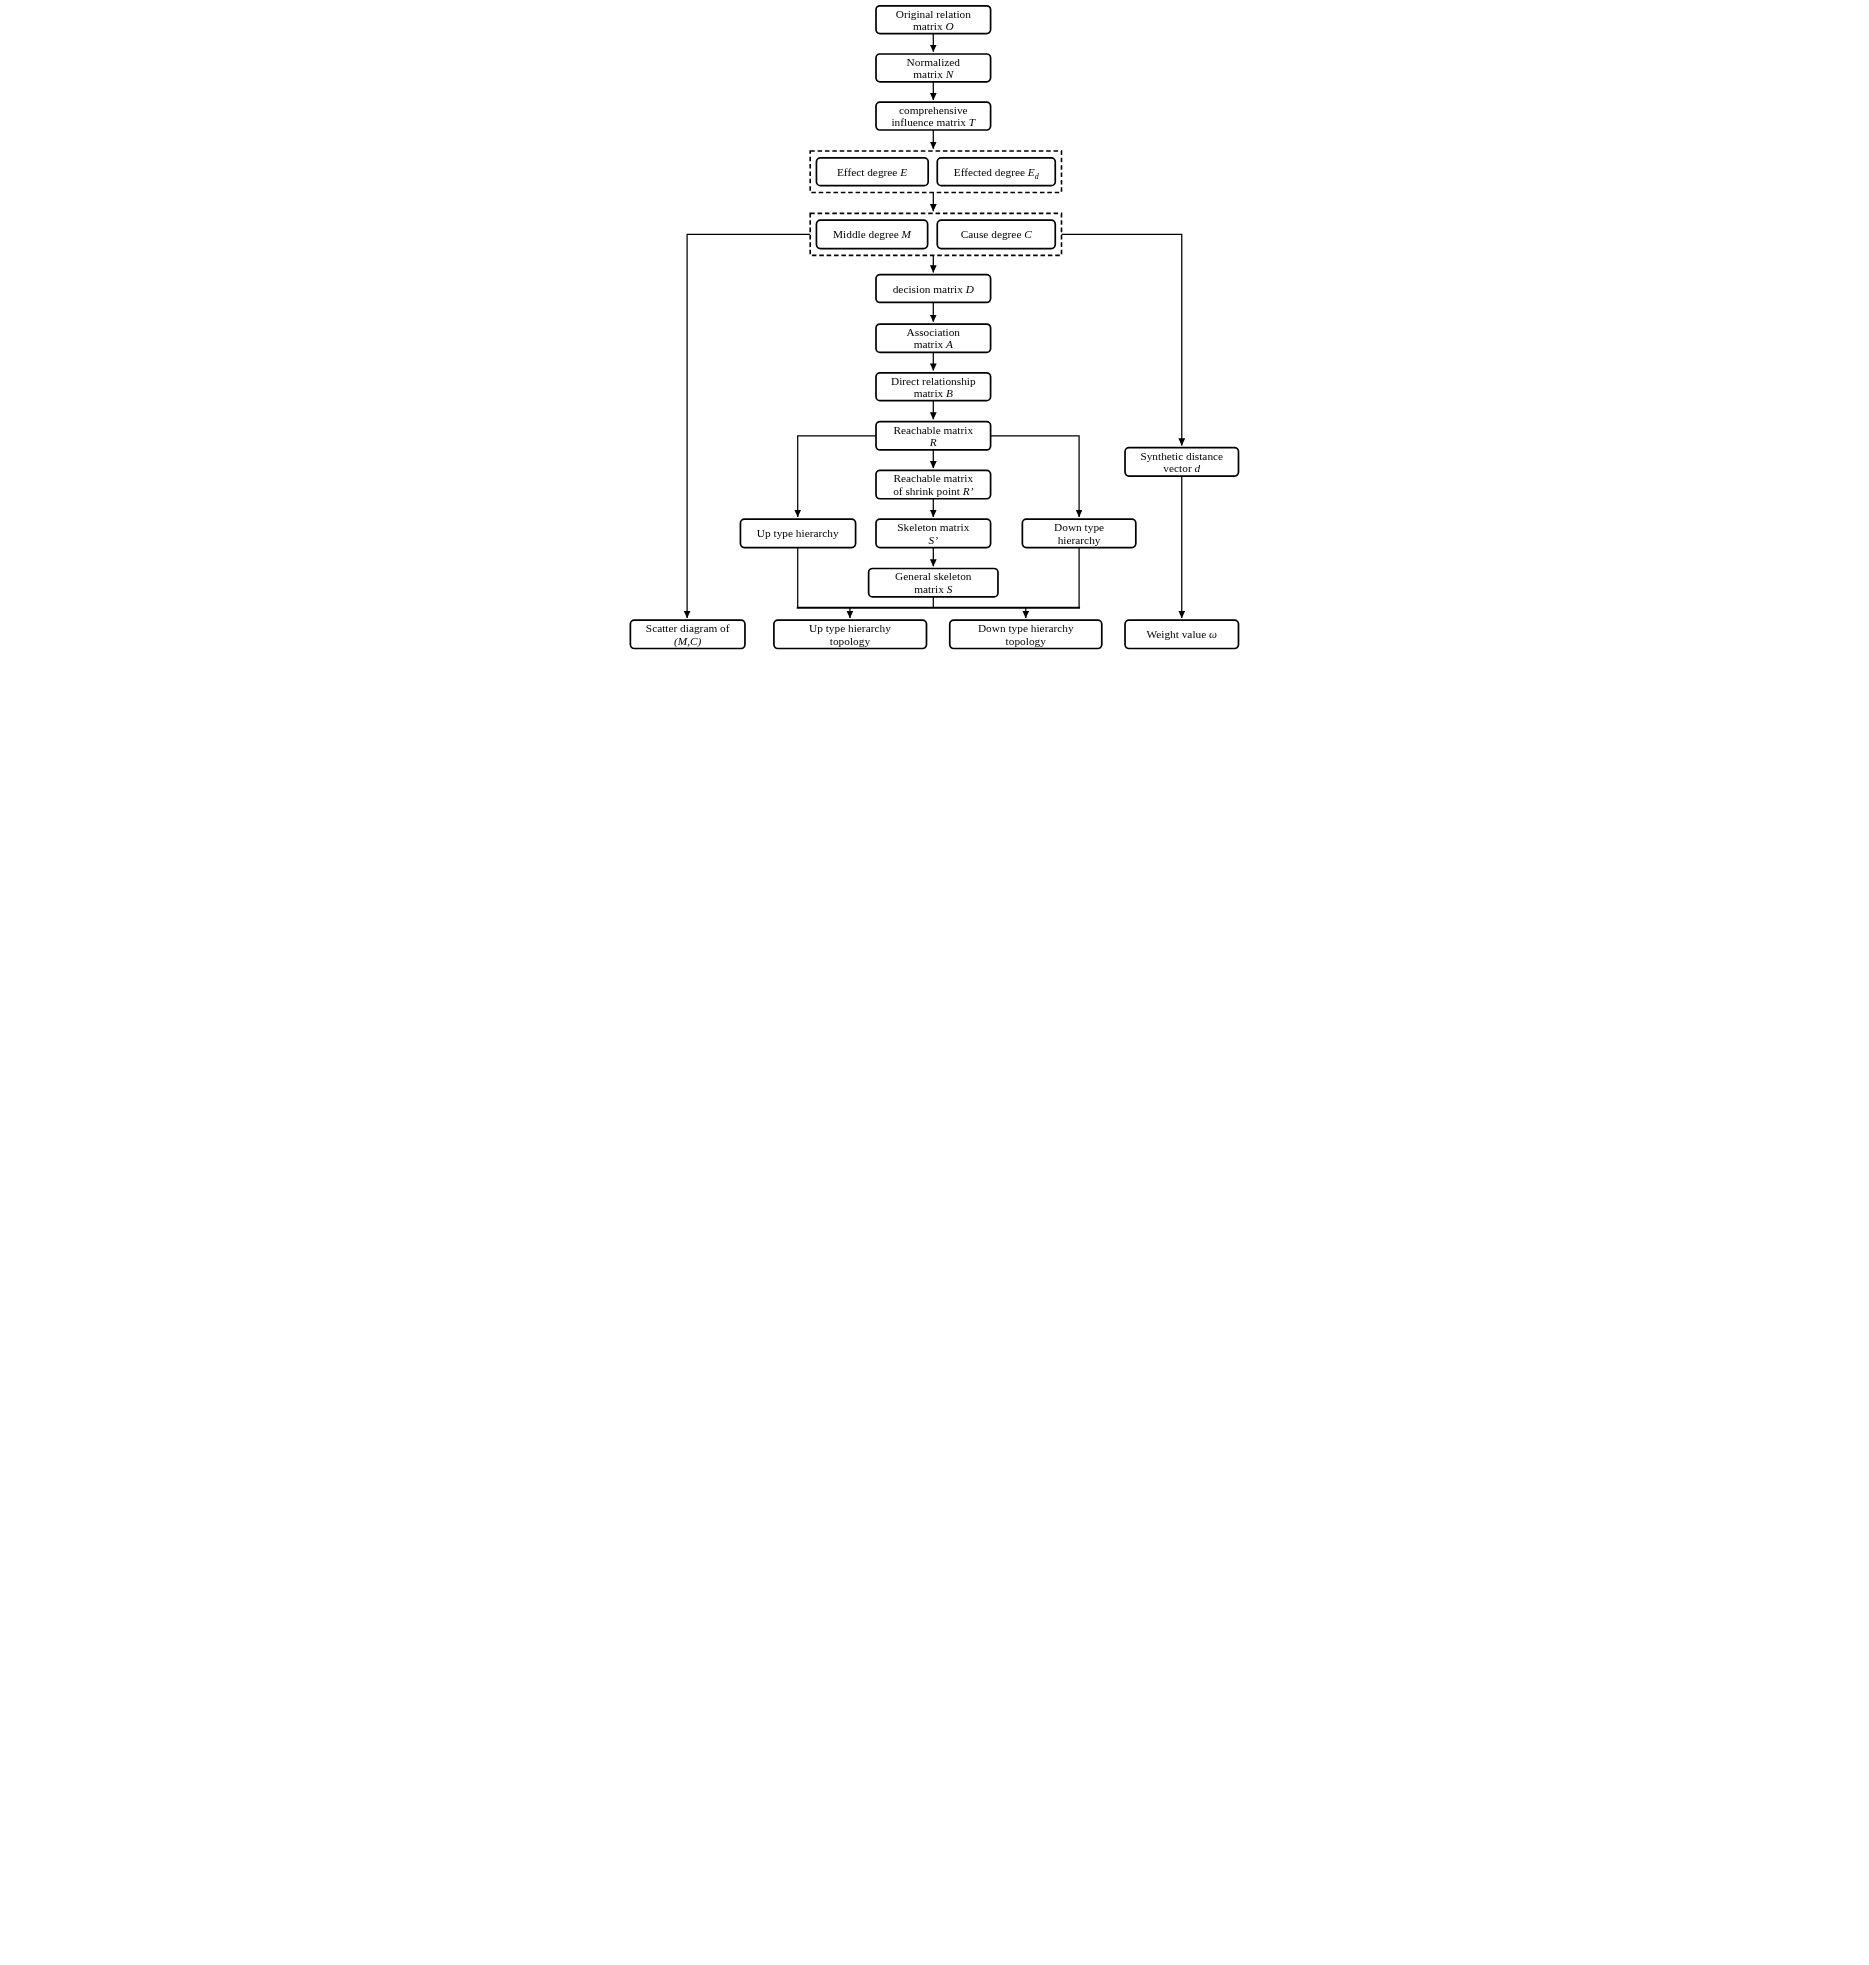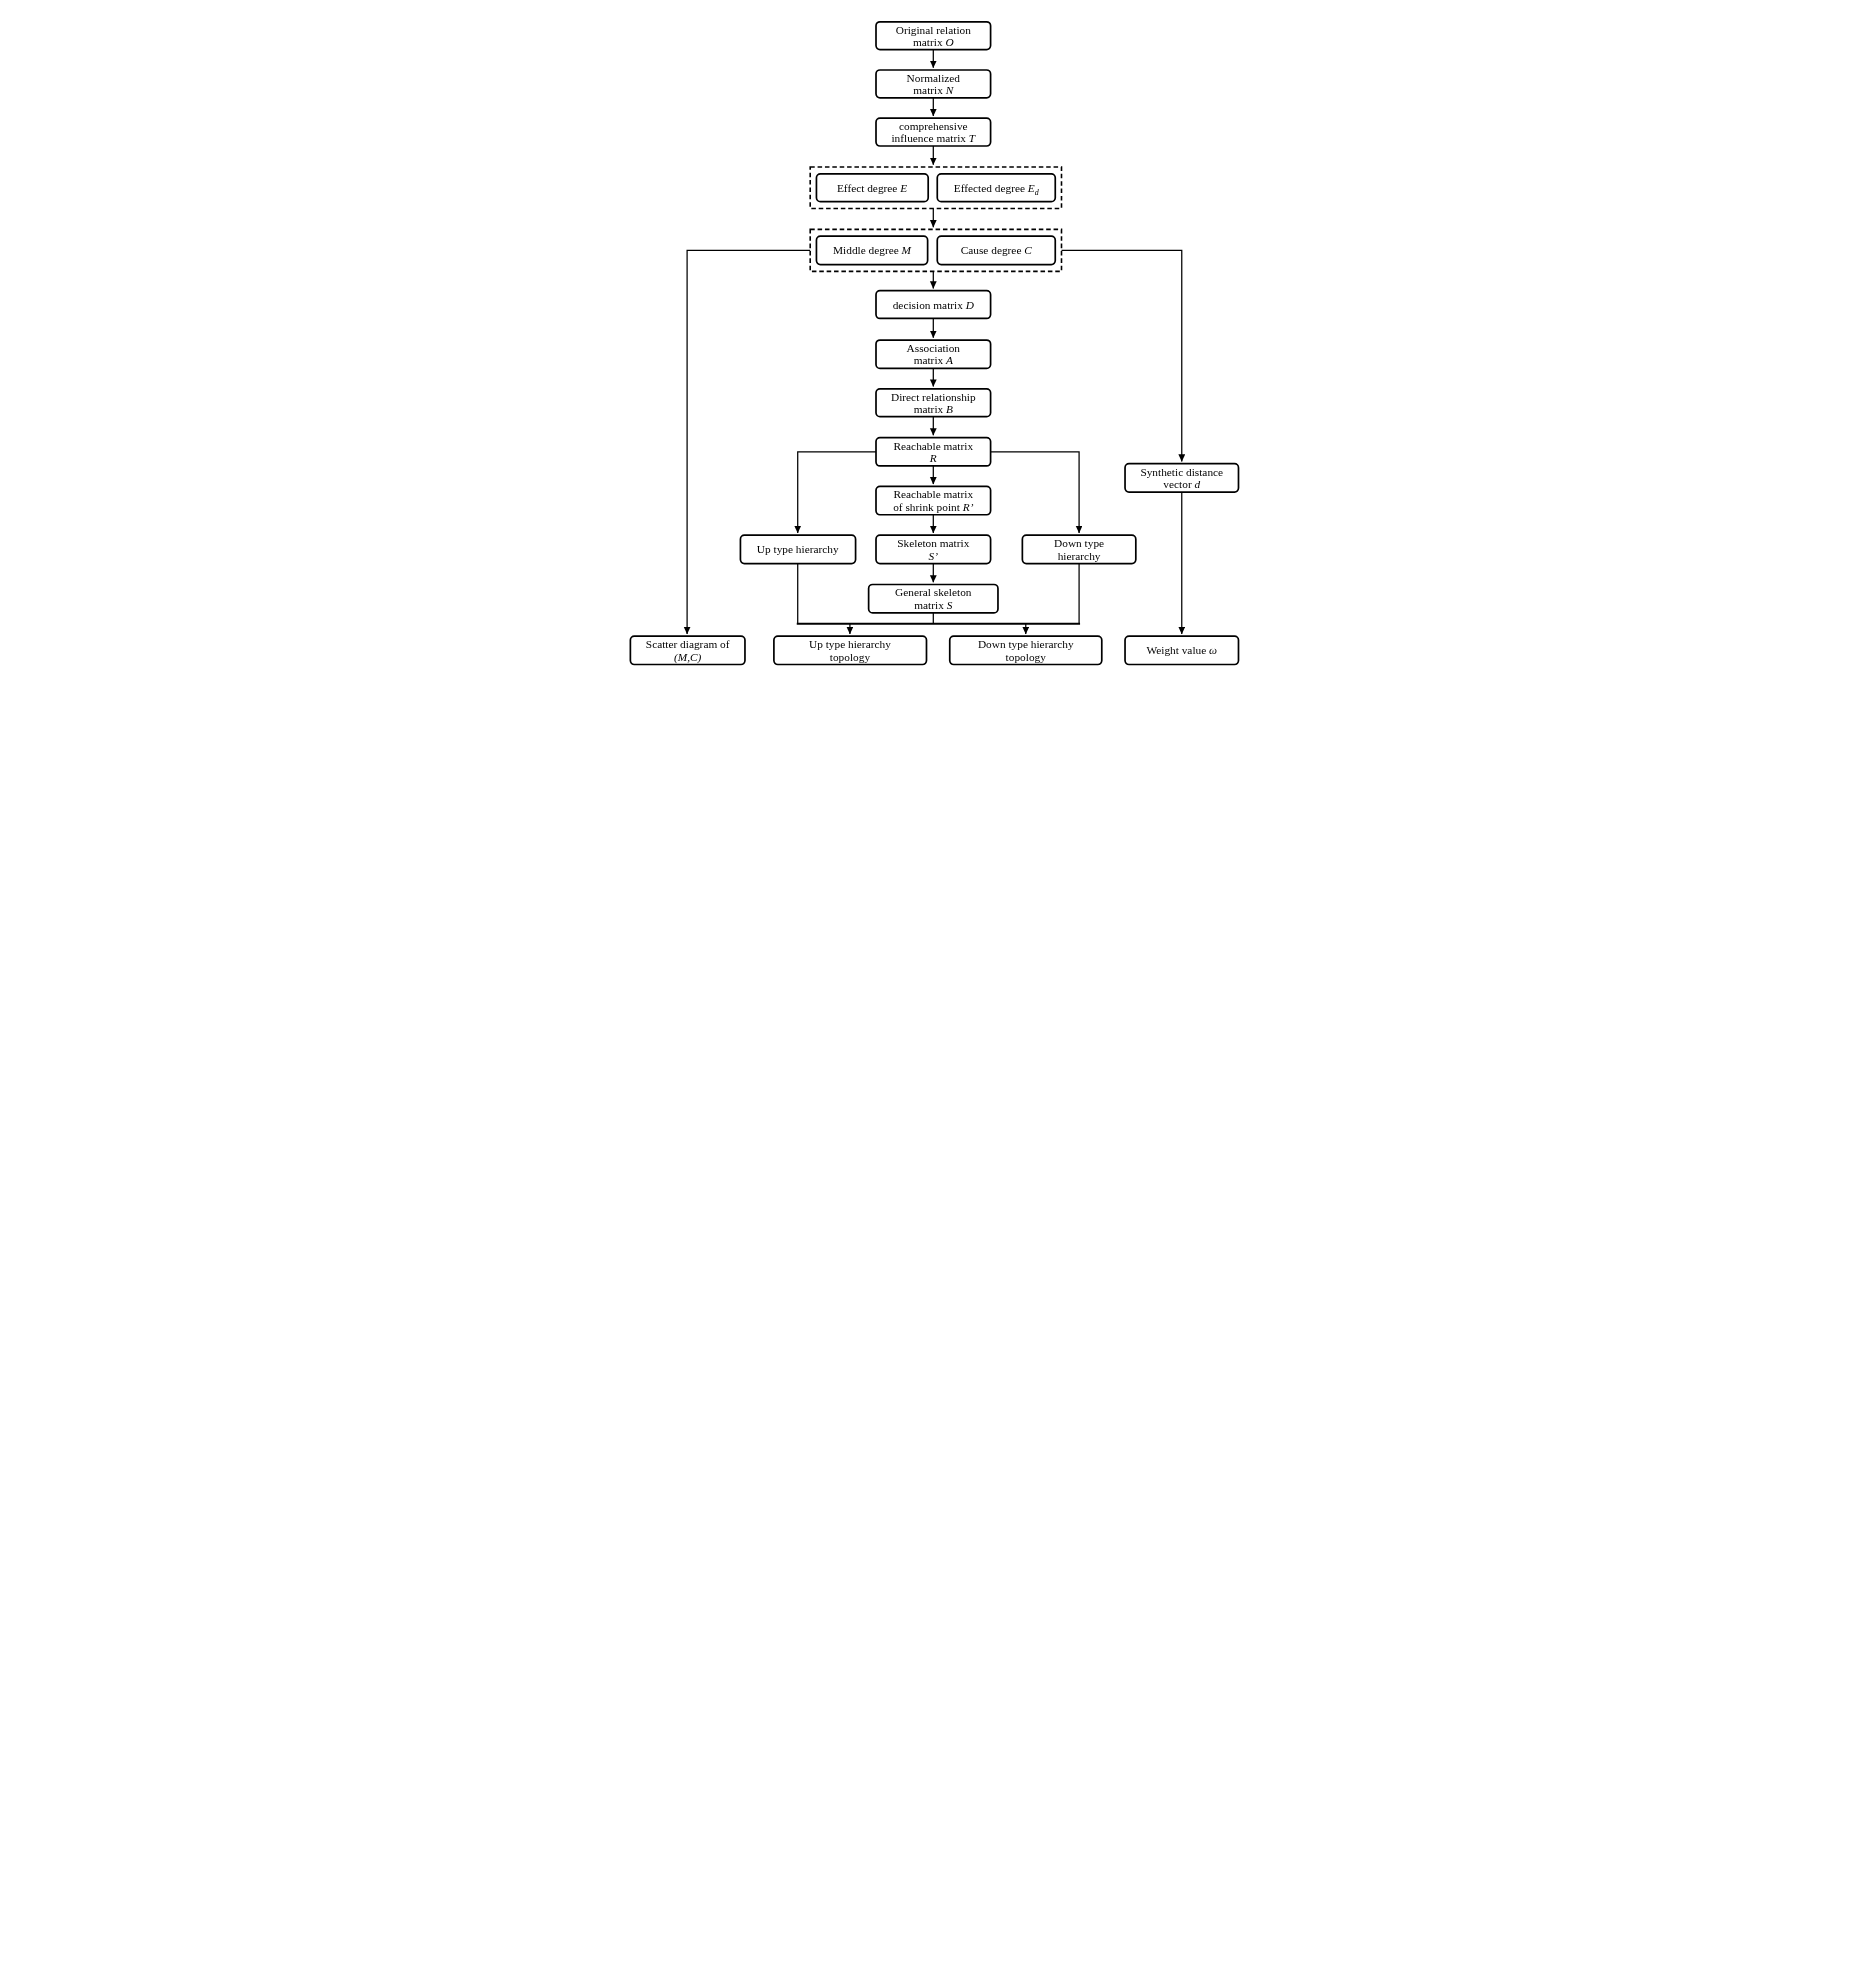--- a/index.html
+++ b/index.html
@@ -2,21 +2,21 @@
 <html style="font-size:9px"><head>
 <meta charset="utf-8">
 <style>
   html, body {
     margin: 0;
     padding: 0;
     background: #ffffff;
   }
   .diagram-wrap {
     width: 624px;
-    margin: 16px auto;
+    margin: 0 auto;
   }
   svg {
     display: block;
     width: 624px;
     height: 656px;
   }
   .node-box {
     fill: #ffffff;
     stroke: #000000;
     stroke-width: 3;

